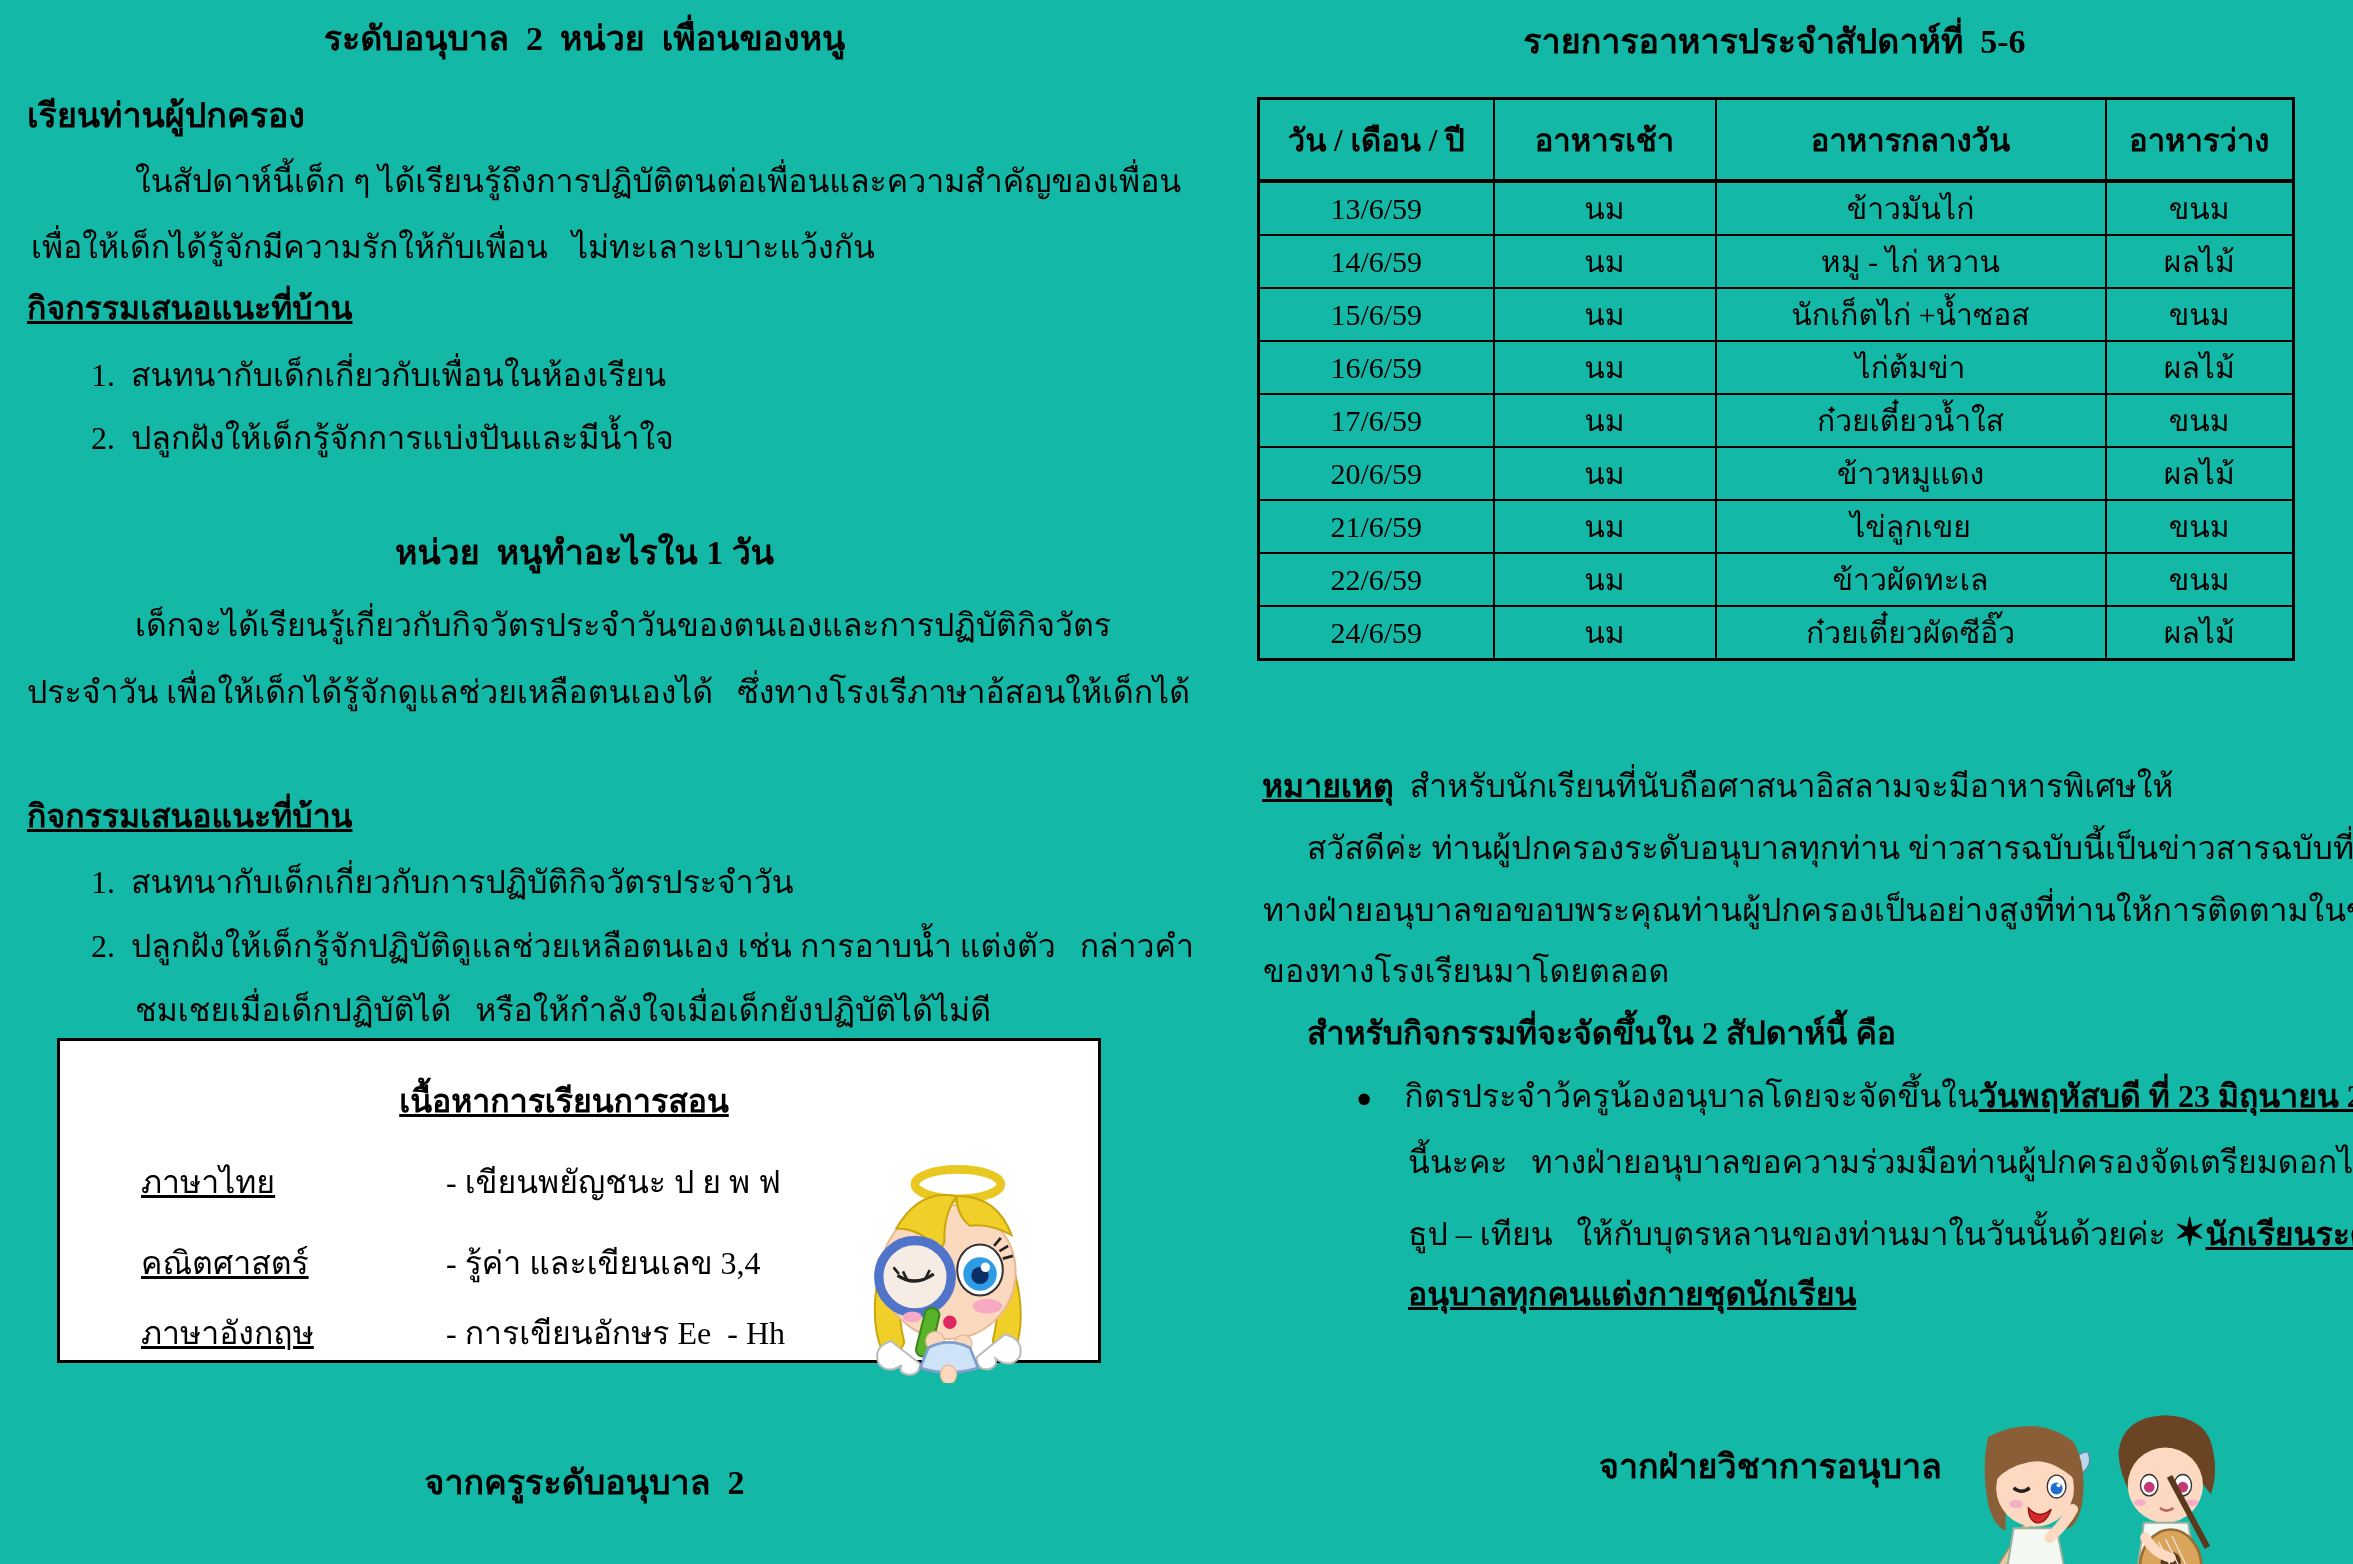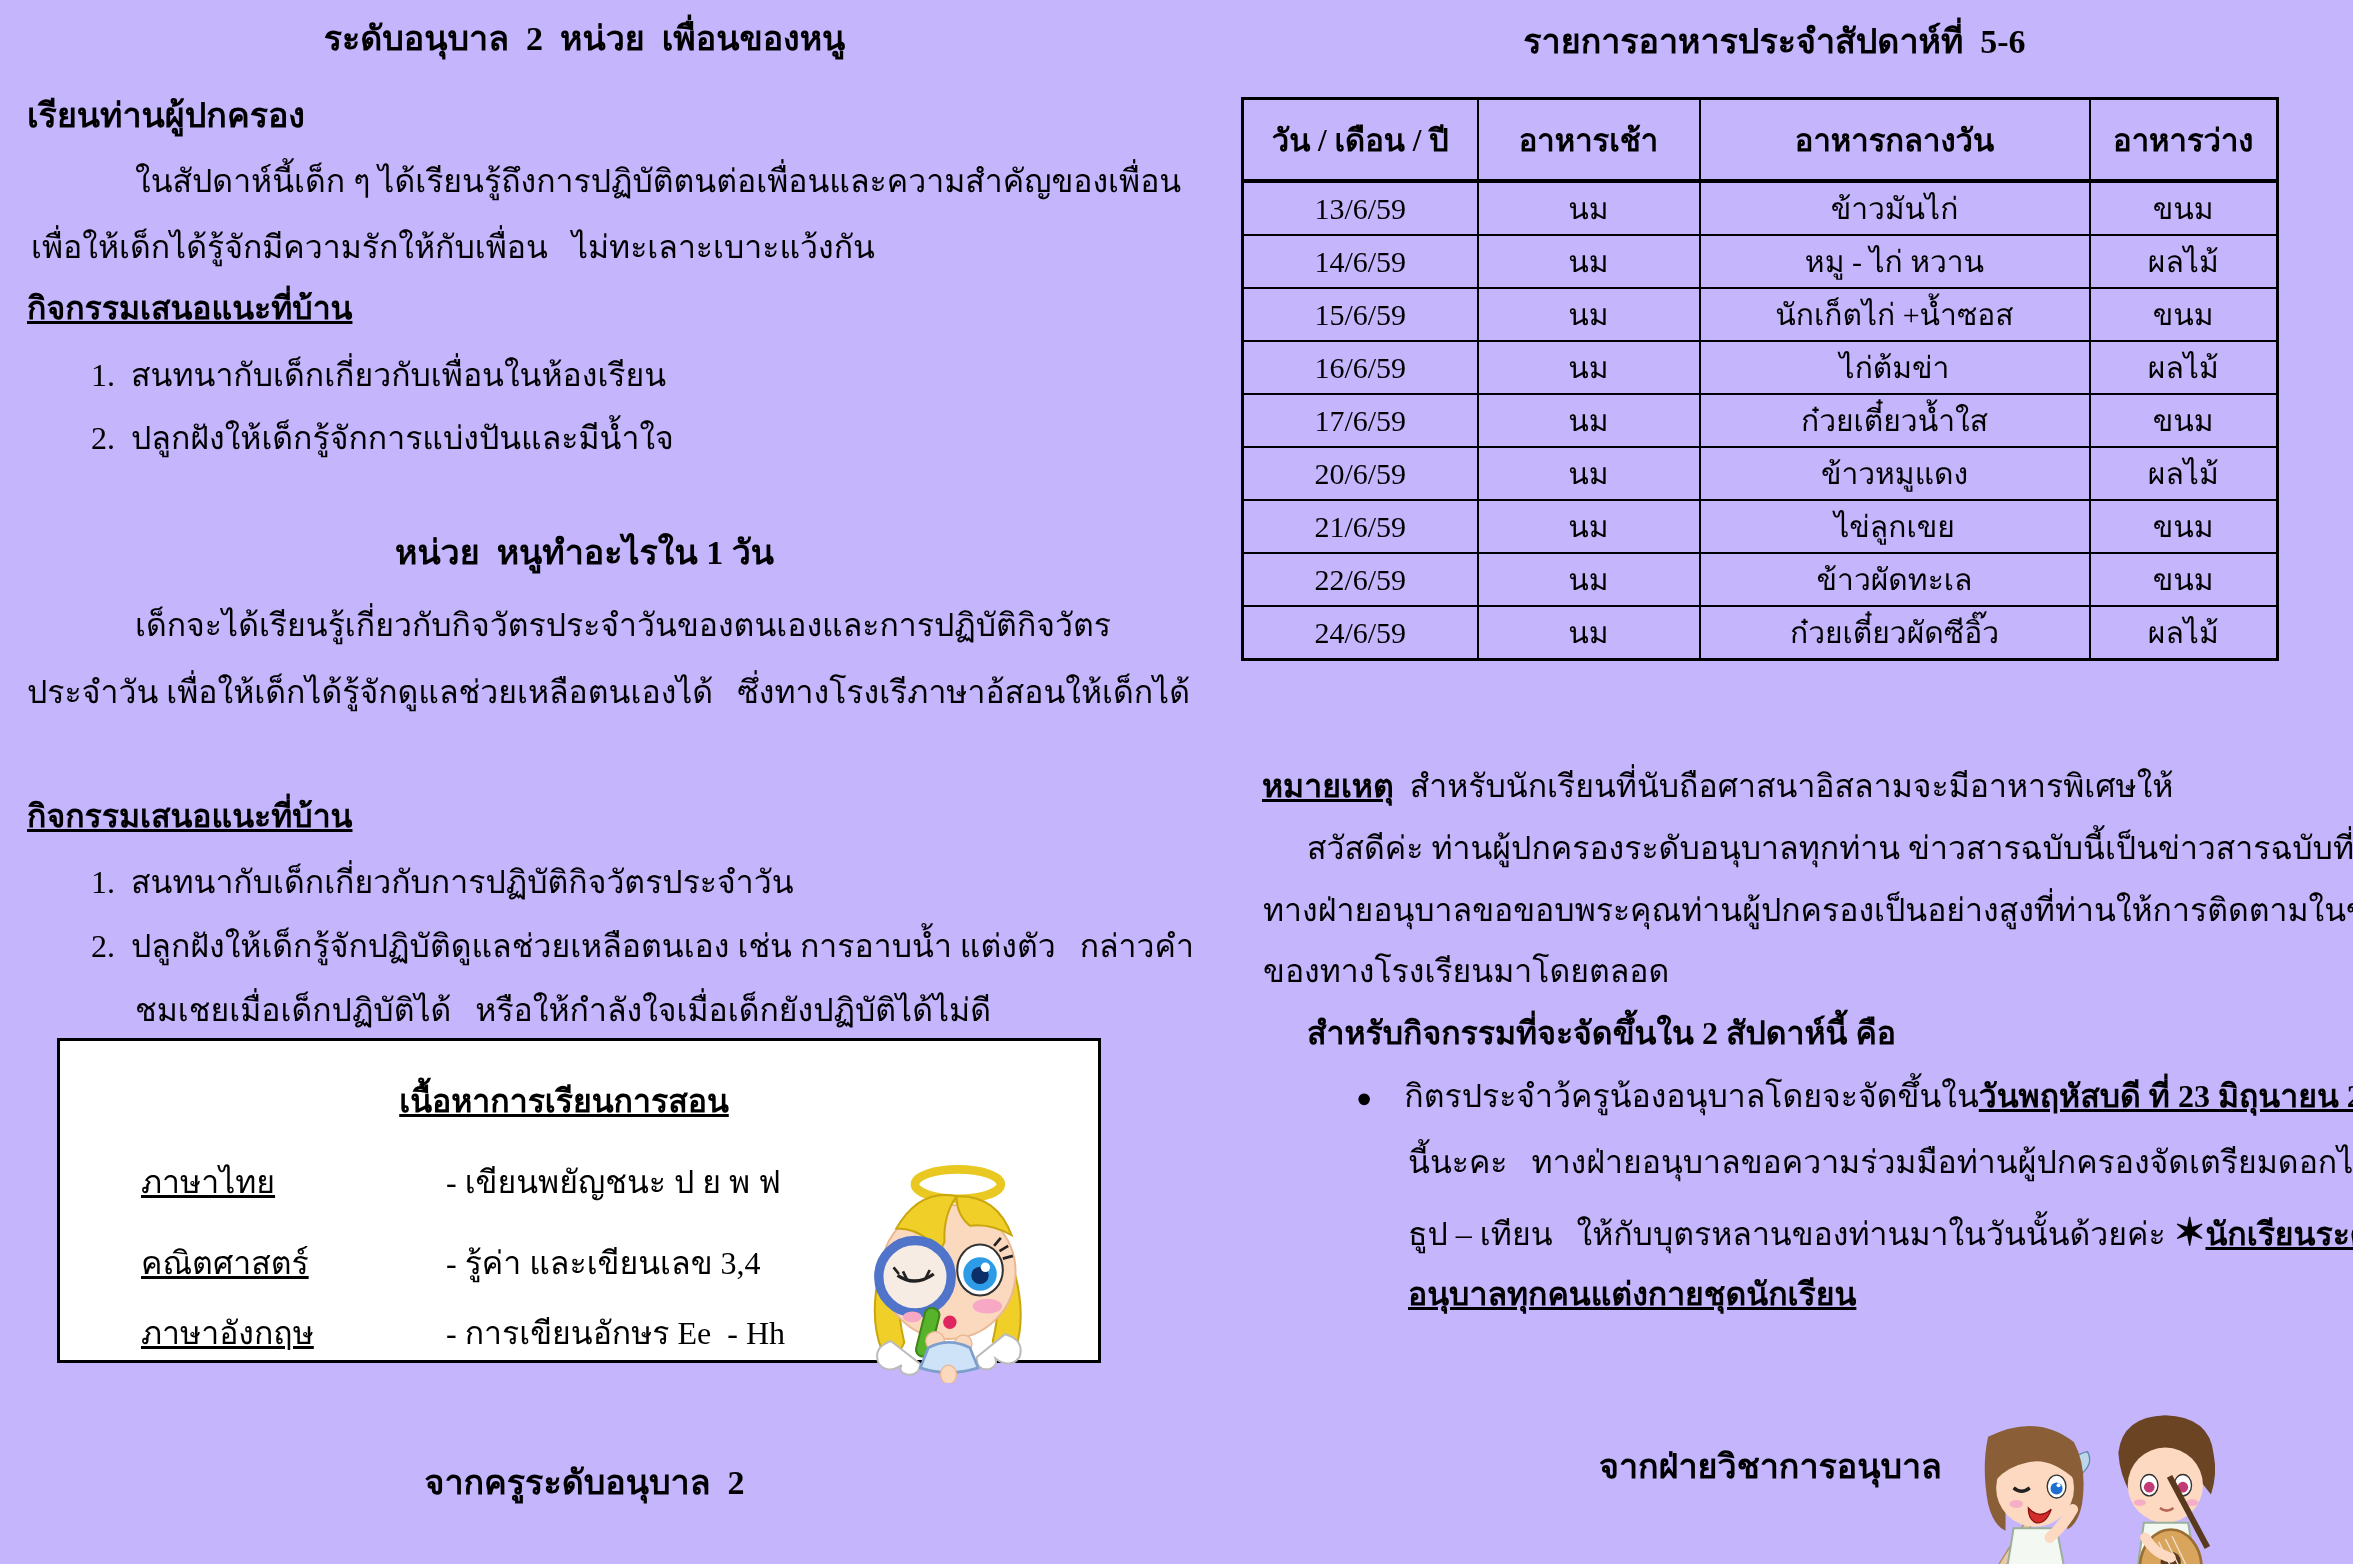--- a/index.html
+++ b/index.html
@@ -1,30 +1,30 @@
 <!DOCTYPE html>
 <html style="font-size:10.8px"><head>
 <meta charset="utf-8">
 <style>
   html,body{margin:0;padding:0;background:#e8e8e8;}
-  .page{position:relative;width:2354px;height:1564px;background:#c4b5fd;color:#000;
+  .page{position:relative;width:2354px;height:1564px;background:#14b8a6;color:#000;
         font-family:"Liberation Serif","DejaVu Serif",serif;overflow:hidden;}
   .col{position:absolute;top:0;height:100%;}
   .left{left:27px;width:1129px;}
   .right{left:1176px;width:1178px;}
   .abs{position:absolute;white-space:pre;font-size:32px;line-height:1.3;}
   .b{font-weight:700;}
   .u{text-decoration:underline;}
   .c{text-align:center;}
   .fs50{font-size:34px;}
   
   .lesson-box{position:absolute;left:30px;top:1038px;width:1038px;height:319px;
               border:3.4px solid #000;background:#fff;}
   
-  table.menu{position:absolute;left:65px;top:97px;width:1035px;border-collapse:collapse;
+  table.menu{position:absolute;left:81px;top:97px;width:1035px;border-collapse:collapse;
              border:3.4px solid #000;table-layout:fixed;padding-left:32px;}
   table.menu th,table.menu td{border:2px solid #000;text-align:center;vertical-align:middle;
              padding:0;font-size:30px;white-space:pre;}
   table.menu th{height:79px;font-weight:700;font-size:31px;border-bottom:4px solid #000;}
   table.menu td{height:51px;margin-left:20px;}
   .bullet-dot{font-size:27px;}
   .star{font-size:38px;font-weight:700;}
   svg{display:block;}
 </style>
 </head>

